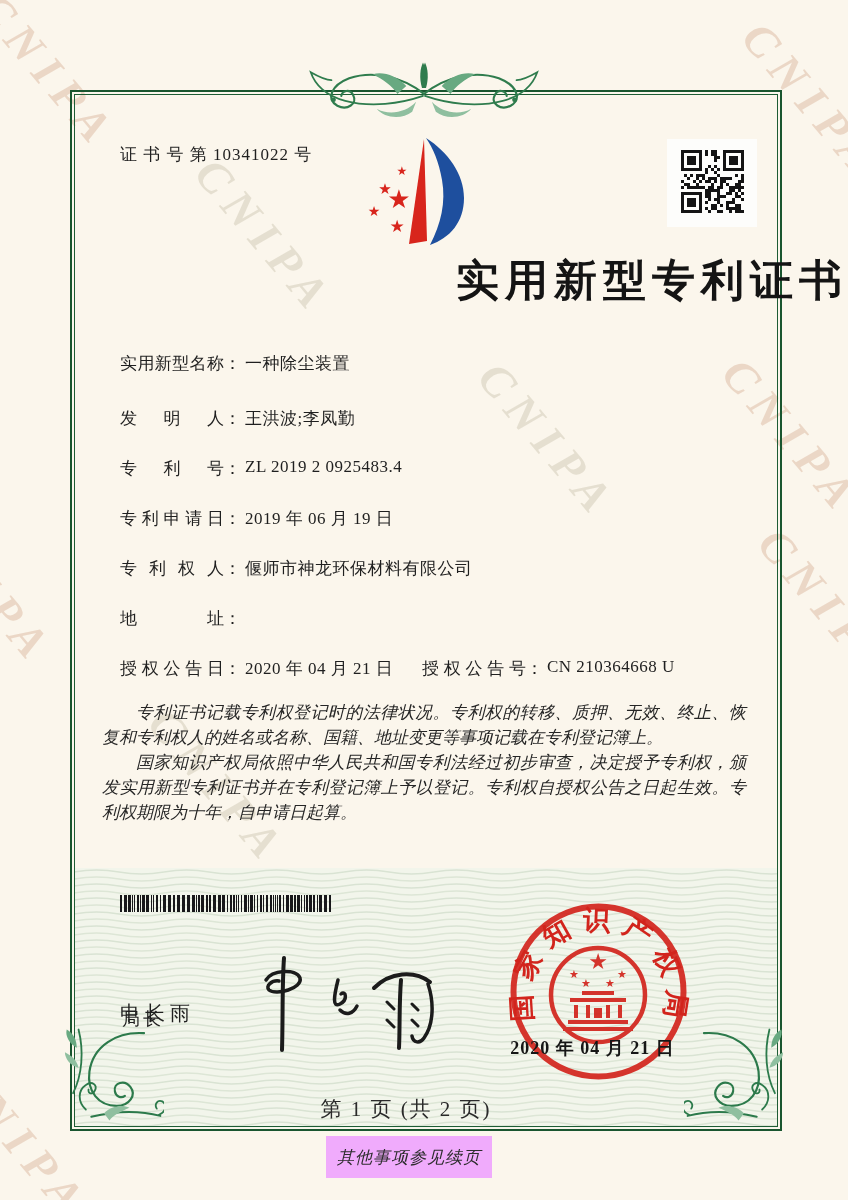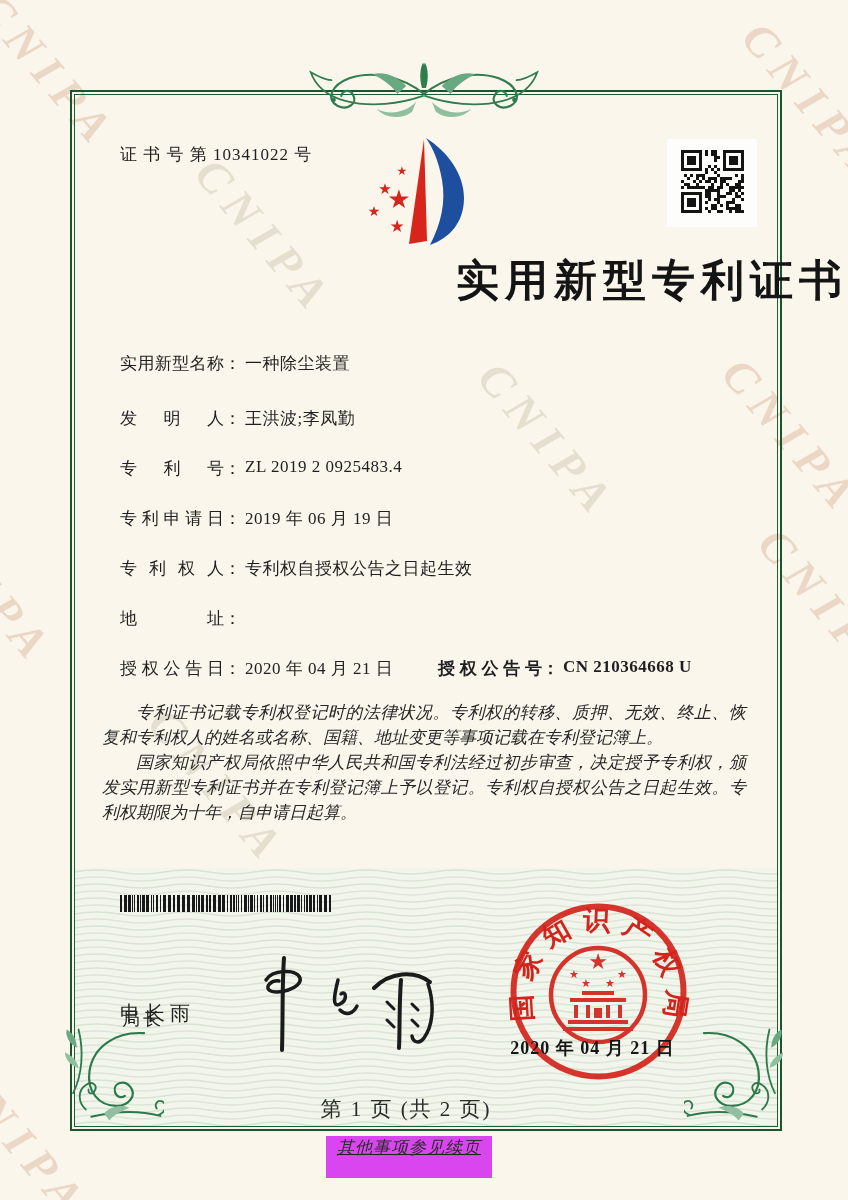--- a/index.html
+++ b/index.html
@@ -40,21 +40,21 @@
   .qr{position:absolute; left:681px; top:150px;}
   .title{
     position:absolute; left:0; top:252px; width:848px; text-align:right;
     font-size:43px; font-weight:bold; letter-spacing:6px; text-indent:6px; color:#141414;
   }
   .fields{position:absolute; left:120px; top:352px; width:640px; font-size:17px;}
   .frow{position:absolute; left:0; display:flex; white-space:nowrap;}
   .flabel{display:inline-block; width:104px; text-align:justify; text-align-last:justify;}
   .fcolon{display:inline-block; margin:0 4px 0 0;}
   .fvalue{display:inline-block; letter-spacing:0.5px;}
-  .grant2{position:absolute; left:318px; top:0; display:flex; white-space:nowrap;font-weight:bold;}
+  .grant2{position:absolute; left:302px; top:0; display:flex; white-space:nowrap;}
   .paras{
     position:absolute; left:102px; top:700px; width:644px;
     font-size:17px; line-height:25px; text-align:justify;
     font-style:italic; color:#262626;
   }
   .paras p{margin:0; text-indent:2em;}
   .barcode{position:absolute; left:120px; top:895px;}
   .director-title{position:absolute; left:122px; top:962px; font-size:18px; letter-spacing:3px;margin-top:45px;}
   .director-name{position:absolute; left:120px; top:1000px; font-size:20px; letter-spacing:5px;}
   .sig{position:absolute; left:252px; top:950px;}
@@ -62,21 +62,21 @@
   .seal-date{
     position:absolute; left:505px; top:1036px; width:175px; text-align:center;
     font-size:18px; letter-spacing:1px; color:#161616; z-index:6; font-weight:bold;
   }
   .page-footer{
     position:absolute; left:0; top:1095px; width:812px; text-align:center;
     font-size:21px; letter-spacing:2px; color:#2a2a2a;
   }
   .note-box{
     position:absolute; left:326px; top:1136px; width:166px; height:42px;
-    background:#d946ef; display:flex; justify-content:center;text-decoration:underline;
+    background:#f0abfc; display:flex; align-items:center; justify-content:center;
   }
   .note-text{font-size:17px; font-style:italic; letter-spacing:1px; color:#2d2d2d;}
   svg{display:block;}
 </style>
 </head>
 <body>
 
 <div class="page">
 
   <svg width="0" height="0" style="position:absolute" aria-hidden="true">
@@ -312,21 +312,21 @@
           <span class="fvalue">ZL 2019 2 0925483.4</span>
       </div>
       <div class="frow" style="top:155px">
         <span class="flabel">专利申请日</span>
           <span class="fcolon">：</span>
           <span class="fvalue">2019 年 06 月 19 日</span>
       </div>
       <div class="frow" style="top:205px">
         <span class="flabel">专利权人</span>
           <span class="fcolon">：</span>
-          <span class="fvalue">专利权自授权公告之日起生效</span>
+          <span class="fvalue">偃师市神龙环保材料有限公司</span>
       </div>
       <div class="frow" style="top:255px">
         <span class="flabel">地址</span>
           <span class="fcolon">：</span>
       </div>
       <div class="frow" style="top:305px">
         <span class="flabel">授权公告日</span>
           <span class="fcolon">：</span>
           <span class="fvalue">2020 年 04 月 21 日</span>
         <span class="grant2">

